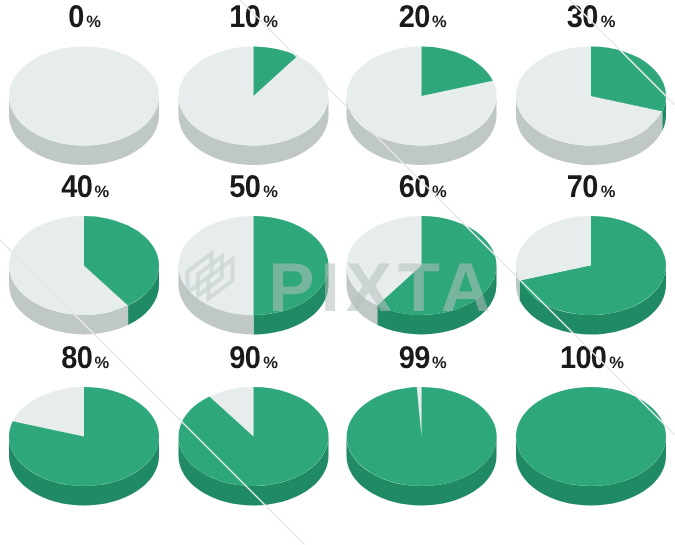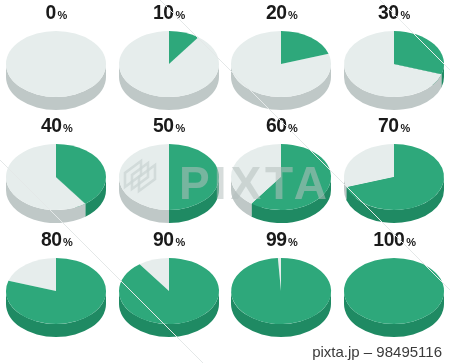--- a/index.html
+++ b/index.html
@@ -36,21 +36,21 @@
     font-family:"Liberation Sans","DejaVu Sans",sans-serif;
   }
   .label .pct{font-size:11px;font-weight:700;margin-left:1px;}
 
   .pie-wrap{position:relative;width:112px;height:88px;}
   .pie-wrap svg{position:absolute;left:0;top:0;overflow:visible;}
 
   
   .pixta-wm{
     position:absolute;left:0;top:148px;width:450px;height:70px;
-    display:flex;align-items:center;justify-content:center;
+    display:flex;align-items:flex-end;justify-content:center;
     z-index:6;pointer-events:none;
   }
   .pixta-wm .wm-text{
     font-size:46px;font-weight:700;letter-spacing:4px;
     color:rgba(180,192,190,0.55);
     font-family:"Liberation Sans","DejaVu Sans",sans-serif;
     display:flex;align-items:center;gap:8px;
   }
   .wm-logo{opacity:0.5;}
 
@@ -248,14 +248,13 @@
         <g fill="none" stroke="rgba(176,190,188,0.75)" stroke-width="2.6">
           <path d="M6 30 L6 16 L22 4 L22 18 Z"></path>
           <path d="M13 32 L13 18 L29 6 L29 20 Z"></path>
           <path d="M20 34 L20 20 L36 8 L36 22 Z"></path>
         </g>
       </svg>
       <span>PIXTA</span>
     </span>
   </div>
 
-  <div class="footer">pixta.jp – 98495116</div>
 </div>
 
 </body></html>

